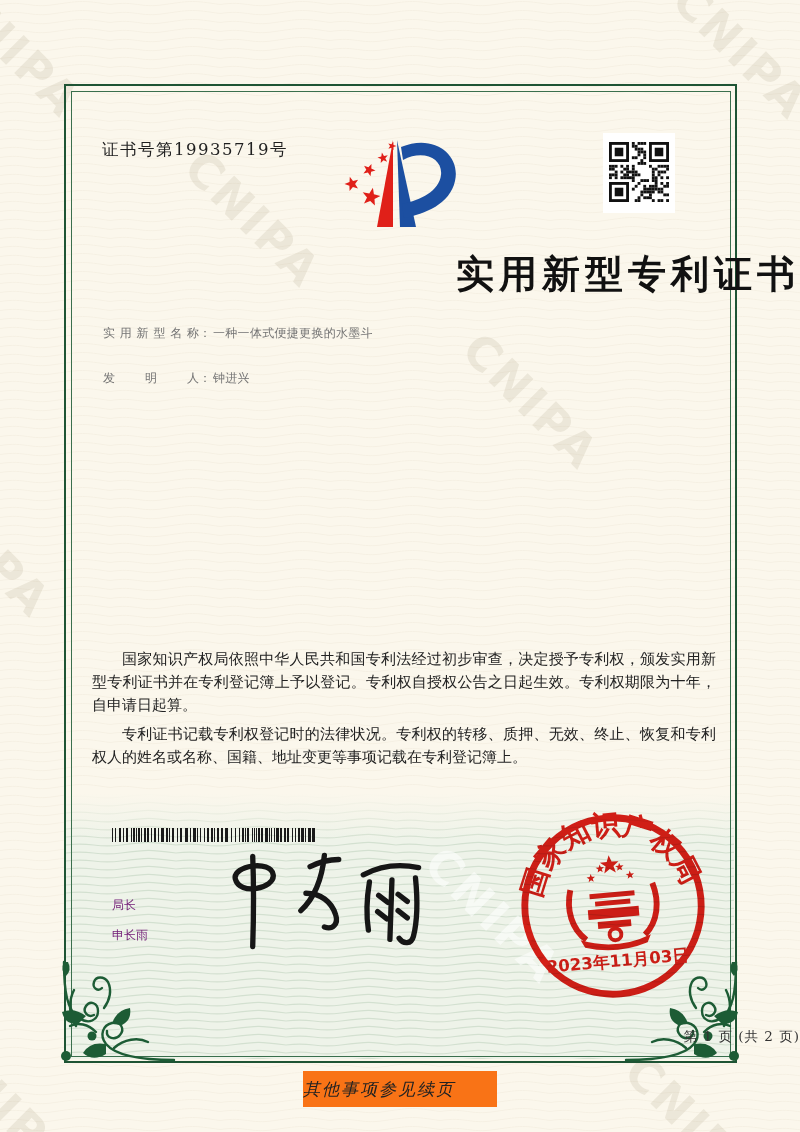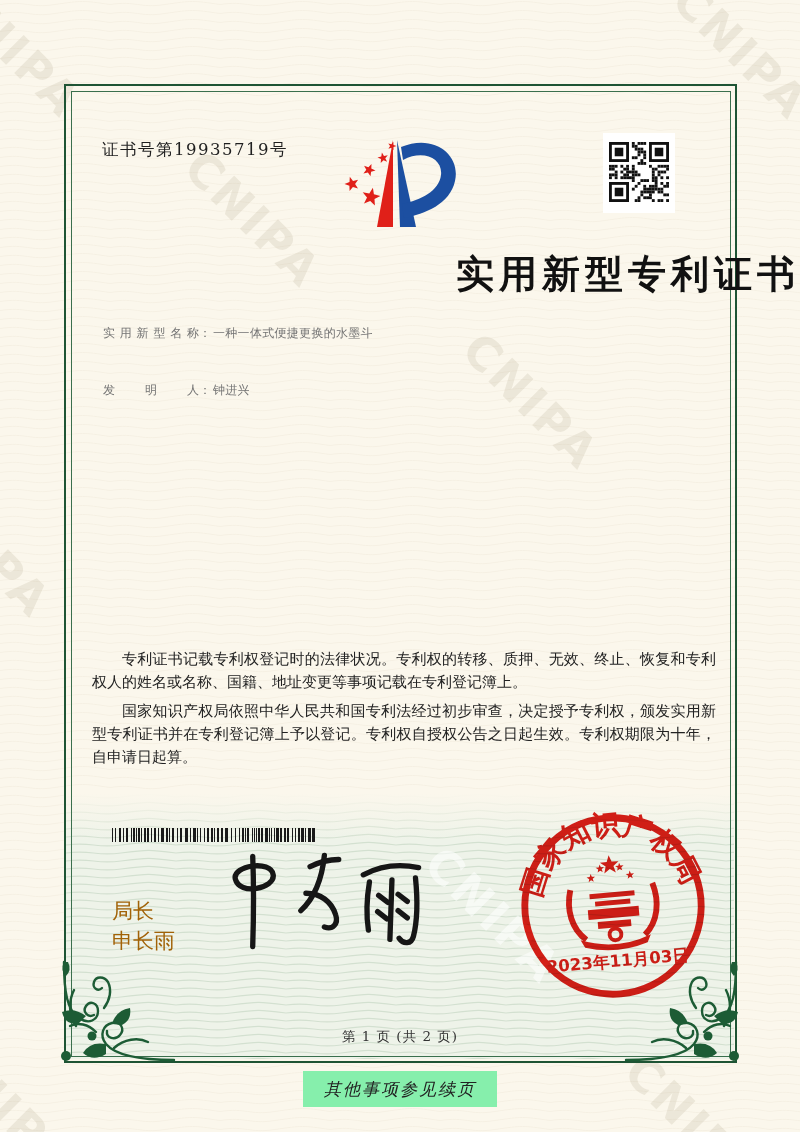--- a/index.html
+++ b/index.html
@@ -51,30 +51,30 @@
   .fval{letter-spacing:.3px;}
   .fval.w{display:inline-block;width:138px;}
   .flabel2{display:inline-block;letter-spacing:1px;}
   .paras{
     position:absolute;left:92px;top:648px;width:624px;z-index:6;
     font-size:15px;line-height:23px;color:#222;text-align:justify;
   }
   .paras p{margin:0 0 6px 0;text-indent:2em;}
   .barcode{position:absolute;left:112px;top:828px;z-index:6;}
   .director{position:absolute;left:112px;z-index:6;
-    font-family:Liberation Serif, serif;font-size:21px;color:#a16207;}
+    font-family:Liberation Serif, serif;font-size:12px;color:#701a75;}
   .d1{top:897px;} .d2{top:927px;text-align:right;}
   .signature{position:absolute;left:222px;top:850px;z-index:7;}
   .seal{position:absolute;left:515px;top:808px;z-index:7;transform:rotate(-5deg);
     mix-blend-mode:multiply;opacity:.95;}
-  .page-info{position:absolute;left:0;right:0;top:1028px;text-align:center;
+  .page-info{position:absolute;left:0;right:0;top:1028px;text-align:right;
     font-size:13.5px;color:#333;z-index:6;letter-spacing:1px;}
   .cont-note{
-    position:absolute;left:303px;top:1071px;width:194px;height:36px;background:#86efac;
-    z-index:6;text-align:center;line-height:36px;font-size:17px;letter-spacing:2px;color:#222;
+    position:absolute;left:303px;top:1071px;width:194px;height:36px;background:#f97316;
+    z-index:6;text-align:left;line-height:36px;font-size:17px;letter-spacing:2px;color:#222;
     font-style:italic;
   }
 </style>
 </head>
 <body>
 
 <div class="page">
 
   <svg class="page-waves" width="800" height="1132">
     <defs>
@@ -290,27 +290,27 @@
         <rect x="2.857142857142857" y="42.85714285714286" width="14.285714285714286" height="14.285714285714286" fill="#fff"></rect>
         <rect x="5.714285714285714" y="45.714285714285715" width="8.571428571428571" height="8.571428571428571" fill="#111"></rect>
       </svg>
   </div>
 
   <div class="title">实用新型专利证书</div>
 
   <div class="frow" style="top:325px">
     <span class="flabel">实用新型名称</span><span class="fcolon">：</span><span class="fval">一种一体式便捷更换的水墨斗</span>
   </div>
-  <div class="frow" style="top:382px">
+  <div class="frow" style="top:370px">
     <span class="flabel">发明人</span><span class="fcolon">：</span><span class="fval">钟进兴</span>
   </div>
 
   <div class="paras">
+    <p>国家知识产权局依照中华人民共和国专利法经过初步审查，决定授予专利权，颁发实用新型专利证书并在专利登记簿上予以登记。专利权自授权公告之日起生效。专利权期限为十年，自申请日起算。</p>
     <p>专利证书记载专利权登记时的法律状况。专利权的转移、质押、无效、终止、恢复和专利权人的姓名或名称、国籍、地址变更等事项记载在专利登记簿上。</p>
-    <p>国家知识产权局依照中华人民共和国专利法经过初步审查，决定授予专利权，颁发实用新型专利证书并在专利登记簿上予以登记。专利权自授权公告之日起生效。专利权期限为十年，自申请日起算。</p>
   </div>
 
   <svg class="barcode" id="barcode-svg" width="206" height="14">
       <rect x="0" y="0" width="1" height="14" fill="#1a1a1a"></rect>
       <rect x="3" y="0" width="1" height="14" fill="#1a1a1a"></rect>
       <rect x="7" y="0" width="2" height="14" fill="#1a1a1a"></rect>
       <rect x="11" y="0" width="1" height="14" fill="#1a1a1a"></rect>
       <rect x="14" y="0" width="2" height="14" fill="#1a1a1a"></rect>
       <rect x="19" y="0" width="1" height="14" fill="#1a1a1a"></rect>
       <rect x="21" y="0" width="2" height="14" fill="#1a1a1a"></rect>

